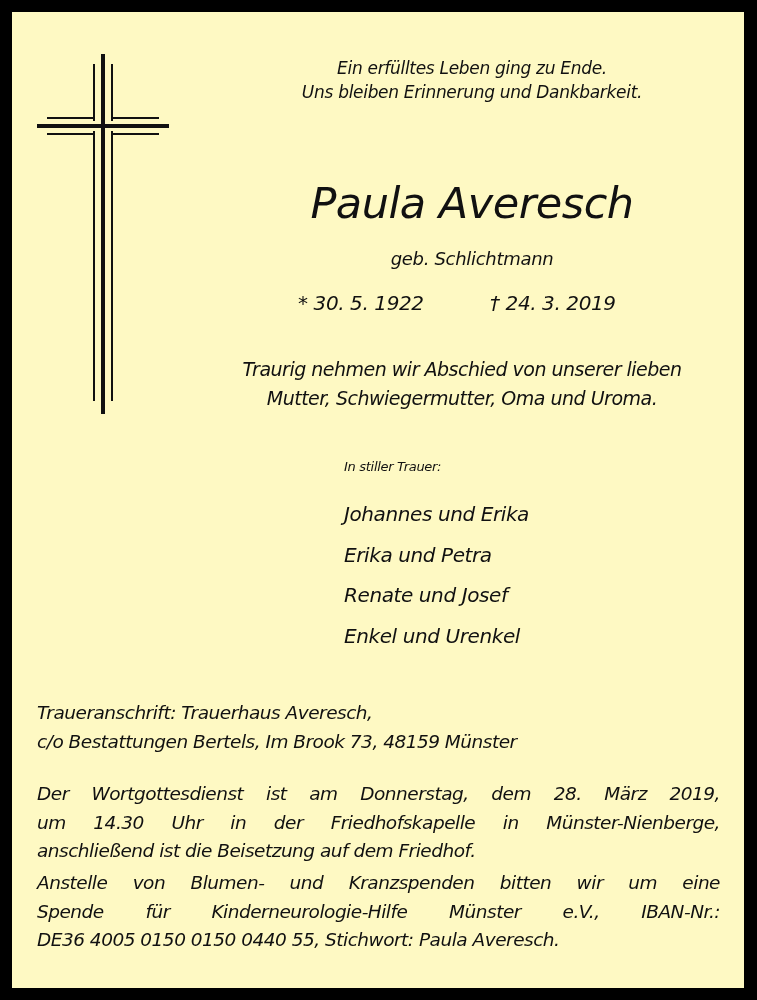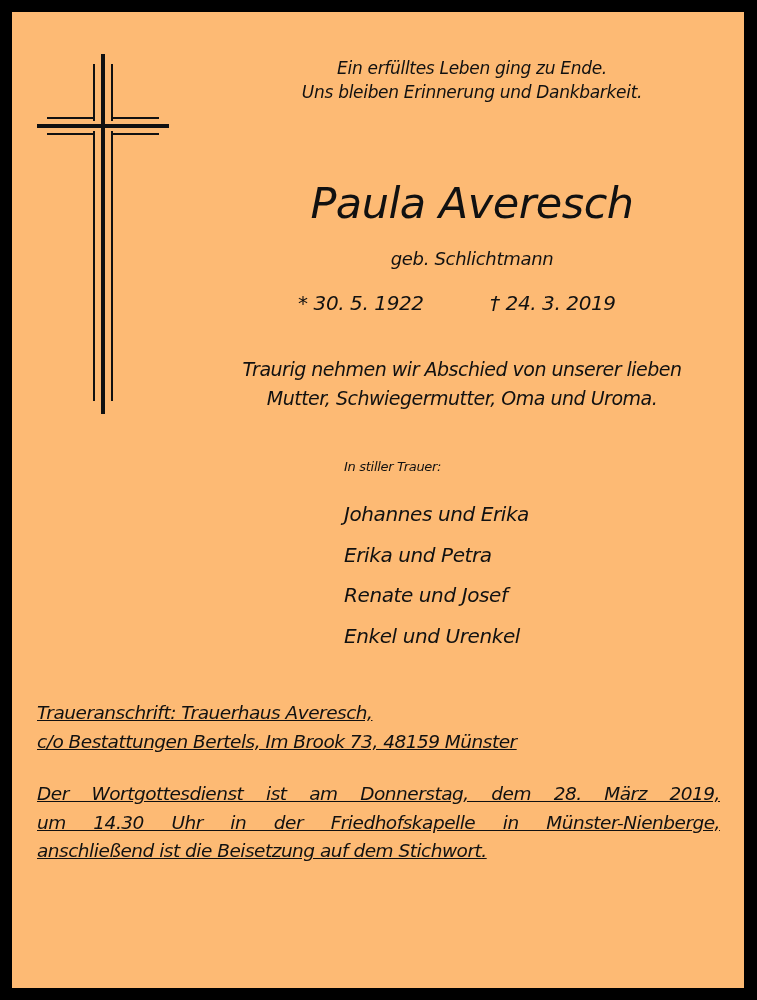--- a/index.html
+++ b/index.html
@@ -1,40 +1,40 @@
 <!DOCTYPE html>
 <html><head>
 <meta charset="utf-8">
 <style>
   html, body { margin: 0; padding: 0; }
   body { width: 757px; height: 1000px; background: #000; position: relative; overflow: hidden; }
   .frame {
     position: absolute; left: 12px; top: 12px; width: 732px; height: 976px;
-    background: #fdba74;
+    background: #fef9c3;
     font-family: "DejaVu Sans", sans-serif;
     font-style: italic;
     color: #111;
   }
   .cross { position: absolute; left: 25px; top: 42px; width: 135px; height: 360px; }
   .t { position: absolute; white-space: nowrap; }
   .center { text-align: center; }
   .motto { left: 200px; width: 520px; top: 44px; font-size: 17px; line-height: 24px; letter-spacing: -0.3px; }
   .name { left: 200px; width: 520px; top: 163px; font-size: 43px; line-height: 56px; letter-spacing: -0.5px; }
   .nee { left: 200px; width: 520px; top: 235px; font-size: 18px; line-height: 24px; letter-spacing: -0.3px; }
   .birth { left: 286px; top: 278px; font-size: 20px; line-height: 26px; letter-spacing: -0.4px; }
   .death { left: 478px; top: 278px; font-size: 20px; line-height: 26px; letter-spacing: -0.4px; }
   .mourn { left: 180px; width: 540px; top: 343px; font-size: 19px; line-height: 29px; letter-spacing: -0.5px; }
   .grief-label { left: 332px; top: 442px; font-size: 13px; line-height: 26px; letter-spacing: -0.3px; }
   .mourners { position: absolute; left: 332px; top: 482px; margin: 0; padding: 0; list-style: none; }
   .mourners li { font-size: 20px; line-height: 40.5px; letter-spacing: -0.4px; white-space: nowrap; }
   .block { left: 25px; width: 683px; font-size: 18.5px; line-height: 28.5px; letter-spacing: -0.5px; white-space: normal; }
   .addr { top: 687px; }
   .service { top: 768px; text-align: justify; }
   .donation { top: 857px; text-align: justify; }
-  .block span { display: block; text-decoration: underline; }
+  .block span { display: block; }
   .block .j { text-align: justify; text-align-last: justify; }
 </style>
 </head>
 <body>
 
 <div class="frame">
 
   <svg class="cross" viewBox="0 0 135 360">
 
     <rect x="64" y="0" width="4" height="360" fill="#111"></rect>
@@ -80,17 +80,22 @@
   </ul>
 
   <div class="t block addr">
     <span>Traueranschrift: Trauerhaus Averesch,</span>
     <span>c/o Bestattungen Bertels, Im Brook 73, 48159 Münster</span>
   </div>
 
   <div class="t block service">
     <span class="j">Der Wortgottesdienst ist am Donnerstag, dem 28. März 2019,</span>
     <span class="j">um 14.30 Uhr in der Friedhofskapelle in Münster-Nienberge,</span>
-    <span>anschließend ist die Beisetzung auf dem Stichwort.</span>
+    <span>anschließend ist die Beisetzung auf dem Friedhof.</span>
   </div>
 
+  <div class="t block donation">
+    <span class="j">Anstelle von Blumen- und Kranzspenden bitten wir um eine</span>
+    <span class="j">Spende für Kinderneurologie-Hilfe Münster e.V., IBAN-Nr.:</span>
+    <span>DE36 4005 0150 0150 0440 55, Stichwort: Paula Averesch.</span>
+  </div>
 
 </div>
 
 </body></html>

